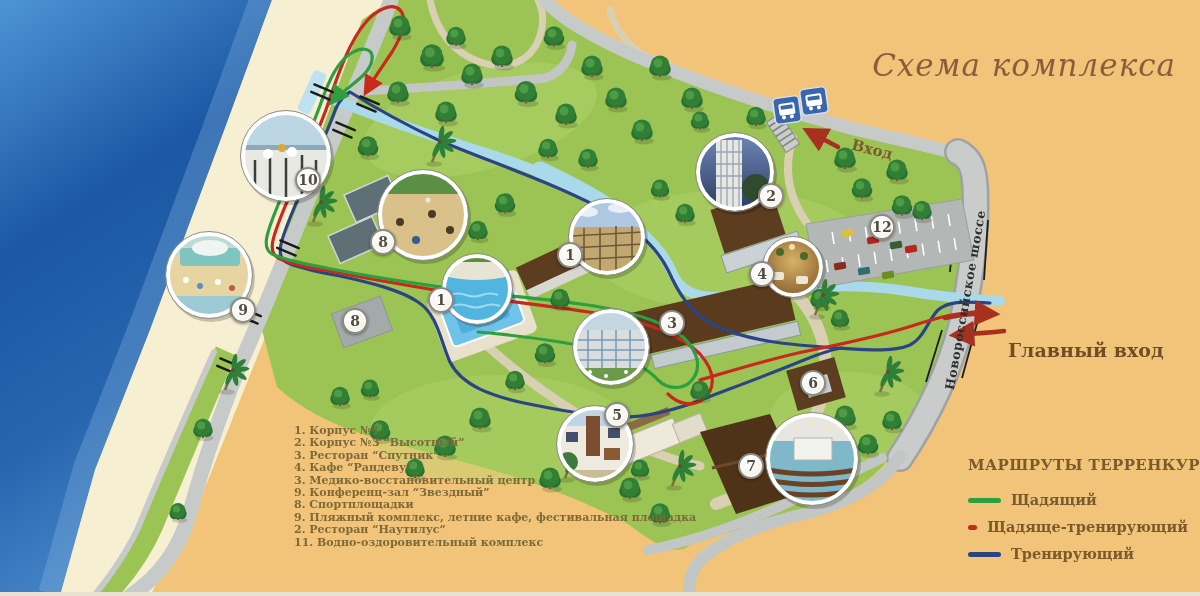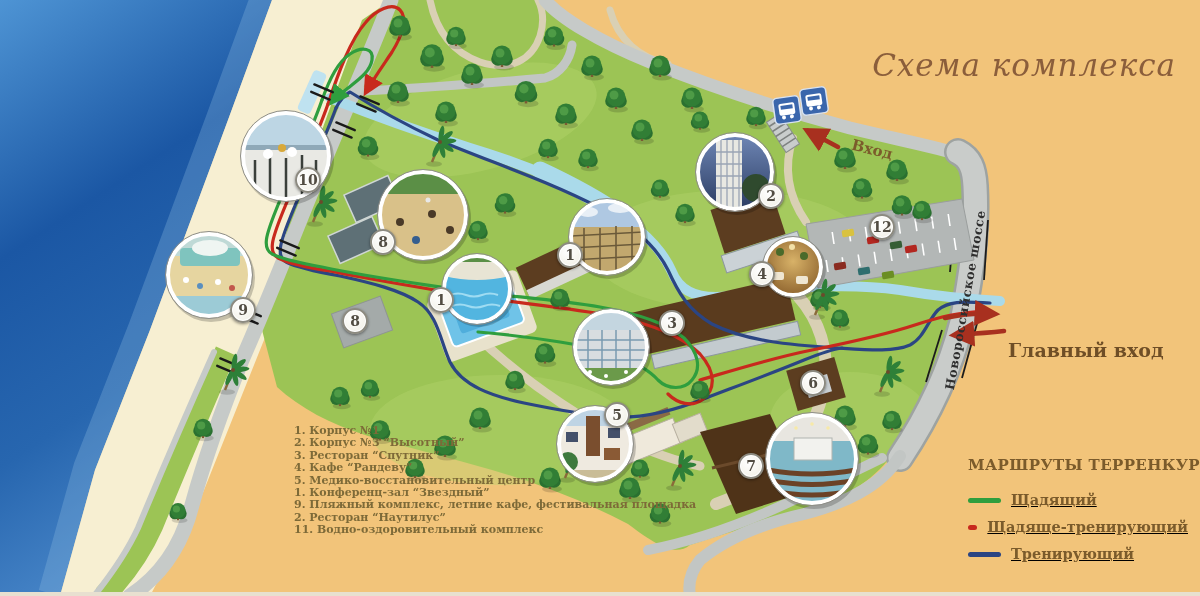--- a/index.html
+++ b/index.html
@@ -5,21 +5,21 @@
   html,body{margin:0;padding:0;background:#e8e0d0;}
   .stage{position:relative;width:1200px;height:592px;overflow:hidden;background:#F2C47A;
          font-family:"DejaVu Serif",serif;}
   .stage svg{position:absolute;left:0;top:0;}
   .ov{position:absolute;white-space:nowrap;}
   .map-title{right:24px;top:48px;font:italic 400 31px/1.1 "DejaVu Serif",serif;color:#8B5E3B;letter-spacing:1px;}
   .legend-list{left:286px;top:417px;list-style:none;margin:8px;padding:0;
                font:700 11px/12.4px "DejaVu Serif",serif;color:#7D6A38;}
   .routes-legend{left:968px;top:456px;width:220px;}
   .routes-title{font:700 15px/1.2 "DejaVu Serif",serif;color:#7B5B2B;letter-spacing:.4px;margin:0 0 13px 0;}
-  .route-row{display:flex;align-items:center;height:27px;text-decoration:underline;}
+  .route-row{display:flex;align-items:center;height:27px;}
   .route-swatch{display:inline-block;width:33px;height:5px;border-radius:3px;margin-right:10px;}
   .route-label{font:700 14.5px/1 "DejaVu Serif",serif;color:#7B5B2B;}
   .vhod-label{left:872px;top:150px;transform:translate(-50%,-50%) rotate(14deg);
               font:700 15px/1 "DejaVu Serif",serif;color:#7B5B2B;}
   .main-entrance-label{left:1008px;top:321px;font:700 19px/1 "DejaVu Serif",serif;color:#6F4E26;margin-top:20px;}
   .highway-label{left:966px;top:300px;transform:translate(-50%,-50%) rotate(-80deg);
                  font:700 12.5px/1 "DejaVu Serif",serif;color:#2E2E2E;letter-spacing:.6px;}
   .badge{position:absolute;width:26px;height:26px;margin:-13px 0 8px -13px;border-radius:50%;
          background:radial-gradient(circle at 40% 35%,#FFFFFF,#EFEDE2);
          border:2px solid #8C8A80;box-shadow:0 1px 3px rgba(0,0,0,.45),inset 0 0 0 1px #fff;
@@ -980,22 +980,23 @@
   </g>
 </svg>
 
 <div class="ov map-title">Схема комплекса</div>
 
 <ol class="ov legend-list">
       <li>1. Корпус №1</li>
       <li>2. Корпус №3 “Высотный”</li>
       <li>3. Ресторан “Спутник”</li>
       <li>4. Кафе “Рандеву”</li>
-      <li>5. Медико-восстановительный центр</li>
-      <li>1. Конференц-зал “Звездный”</li>
+      <li>3. Медико-восстановительный центр</li>
+      <li>9. Конференц-зал “Звездный”</li>
+      <li>8. Спортплощадки</li>
       <li>9. Пляжный комплекс, летние кафе, фестивальная площадка</li>
       <li>2. Ресторан “Наутилус”</li>
       <li>11. Водно-оздоровительный комплекс</li>
     </ol>
 
 <div class="ov routes-legend">
   <div class="routes-title">МАРШРУТЫ ТЕРРЕНКУРА</div>
   <div>
         <div class="route-row">
           <span class="route-swatch" style="background: rgb(47, 158, 62);"></span>

